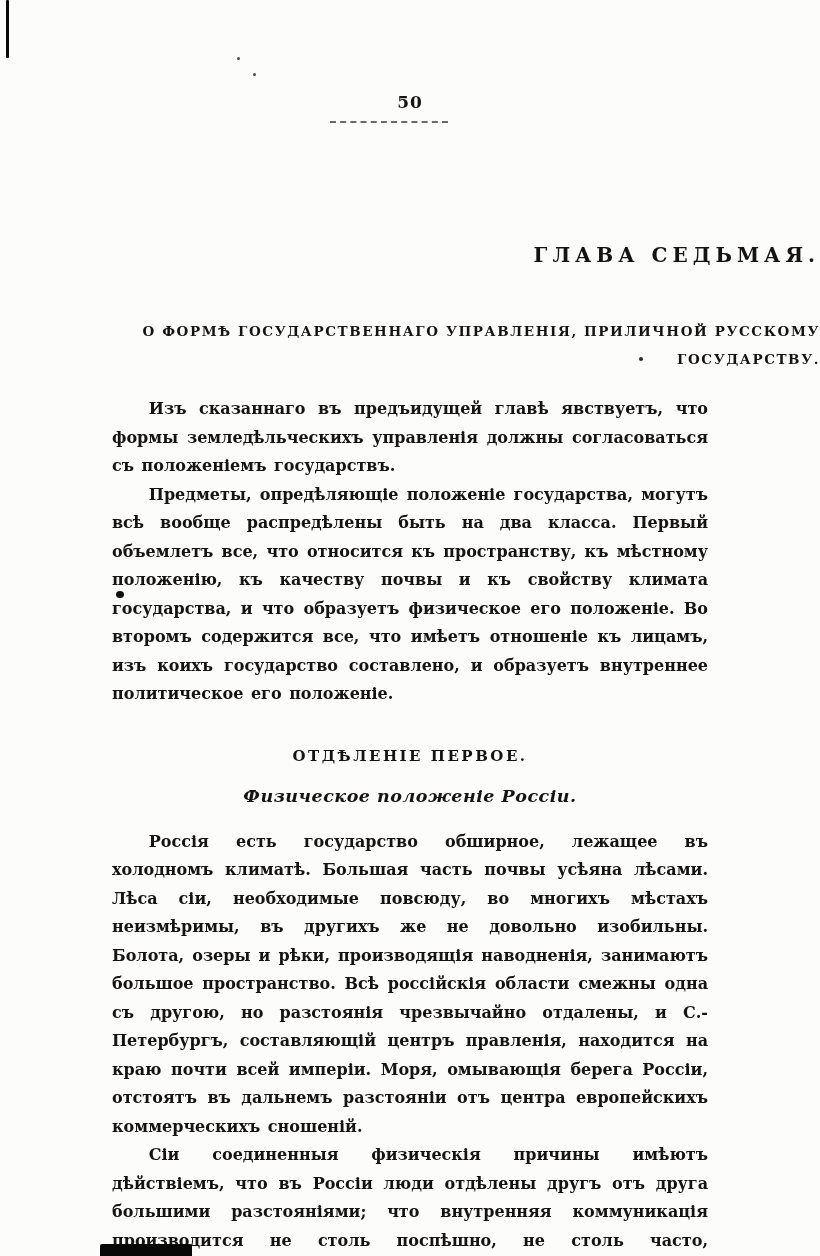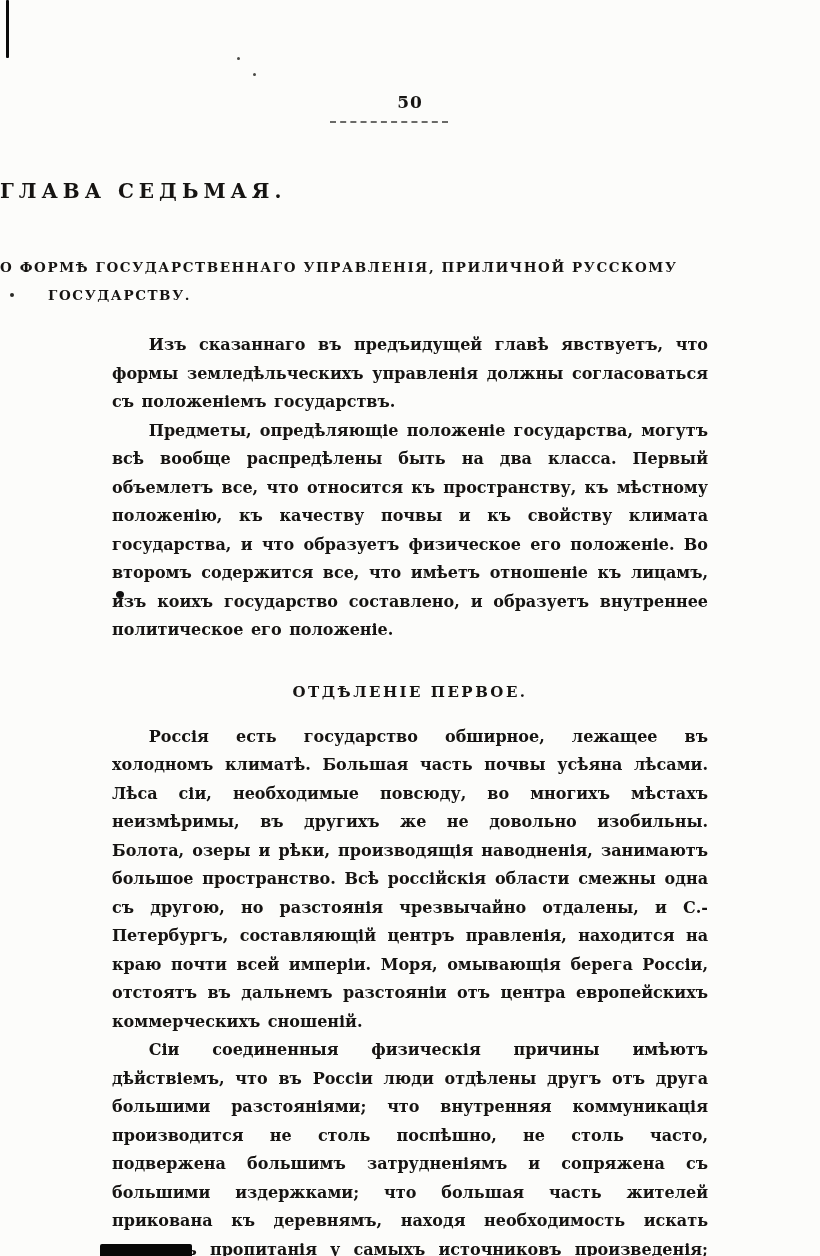--- a/index.html
+++ b/index.html
@@ -65,30 +65,30 @@
   .page-number-rule {
     width: 118px;
     height: 0;
     margin: 9px auto 0 auto;
     margin-left: 330px;
     border-top: 2px dashed #3a3a36;
     opacity: 0.75;
   }
 
   .chapter-title {
-    margin-top: 56px;
-    text-align: left;
+    margin-top: 120px;
+    text-align: right;
     font-size: 20px;
     font-weight: 700;
     letter-spacing: 5px;
   }
 
   .section-heading {
     margin-top: 50px;
-    text-align: left;
+    text-align: right;
     font-size: 13.5px;
     font-weight: 700;
     letter-spacing: 1.6px;
     line-height: 28px;
   }
   .section-heading .line2-wrap {
     position: relative;
     display: inline-block;
     margin-left: 48px;
   }
@@ -160,19 +160,20 @@
       <span>ГОСУДАРСТВУ.</span>
     </div>
   </div>
 
   <div class="text-block intro-block">
     <p>Изъ сказаннаго въ предъидущей главѣ явствуетъ, что формы земледѣльческихъ управленія должны согласоваться съ положеніемъ государствъ.</p>
     <p>Предметы, опредѣляющіе положеніе государства, могутъ всѣ вообще распредѣлены быть на два класса. Первый объемлетъ все, что относится къ пространству, къ мѣстному положенію, къ качеству почвы и къ свойству климата государства, и что образуетъ физическое его положеніе. Во второмъ содержится все, что имѣетъ отношеніе къ лицамъ, изъ коихъ государство составлено, и образуетъ внутреннее политическое его положеніе.</p>
   </div>
 
   <div class="subsection-title">ОТДѢЛЕНІЕ ПЕРВОЕ.</div>
+  <div class="subsection-subtitle">Физическое положеніе Россіи.</div>
 
   <div class="text-block body-block">
     <p>Россія есть государство обширное, лежащее въ холодномъ климатѣ. Большая часть почвы усѣяна лѣсами. Лѣса сіи, необходимые повсюду, во многихъ мѣстахъ неизмѣримы, въ другихъ же не довольно изобильны. Болота, озеры и рѣки, производящія наводненія, занимаютъ большое пространство. Всѣ россійскія области смежны одна съ другою, но разстоянія чрезвычайно отдалены, и С.-Петербургъ, составляющій центръ правленія, находится на краю почти всей имперіи. Моря, омывающія берега Россіи, отстоятъ въ дальнемъ разстояніи отъ центра европейскихъ коммерческихъ сношеній.</p>
     <p>Сіи соединенныя физическія причины имѣютъ дѣйствіемъ, что въ Россіи люди отдѣлены другъ отъ друга большими разстояніями; что внутренняя коммуникація производится не столь поспѣшно, не столь часто, подвержена большимъ затрудненіямъ и сопряжена съ большими издержками; что большая часть жителей прикована къ деревнямъ, находя необходимость искать средствъ пропитанія у самыхъ источниковъ произведенія; что нужно содержать гораздо большее количество домашняго скота, не только для пищи людей и для земледѣльческихъ работъ, но и для перевозки грузовъ черезъ большія разстоянія и для снабженія теплою одеждою жителей государства;</p>
   </div>
 
 </div>
 
 </body></html>

